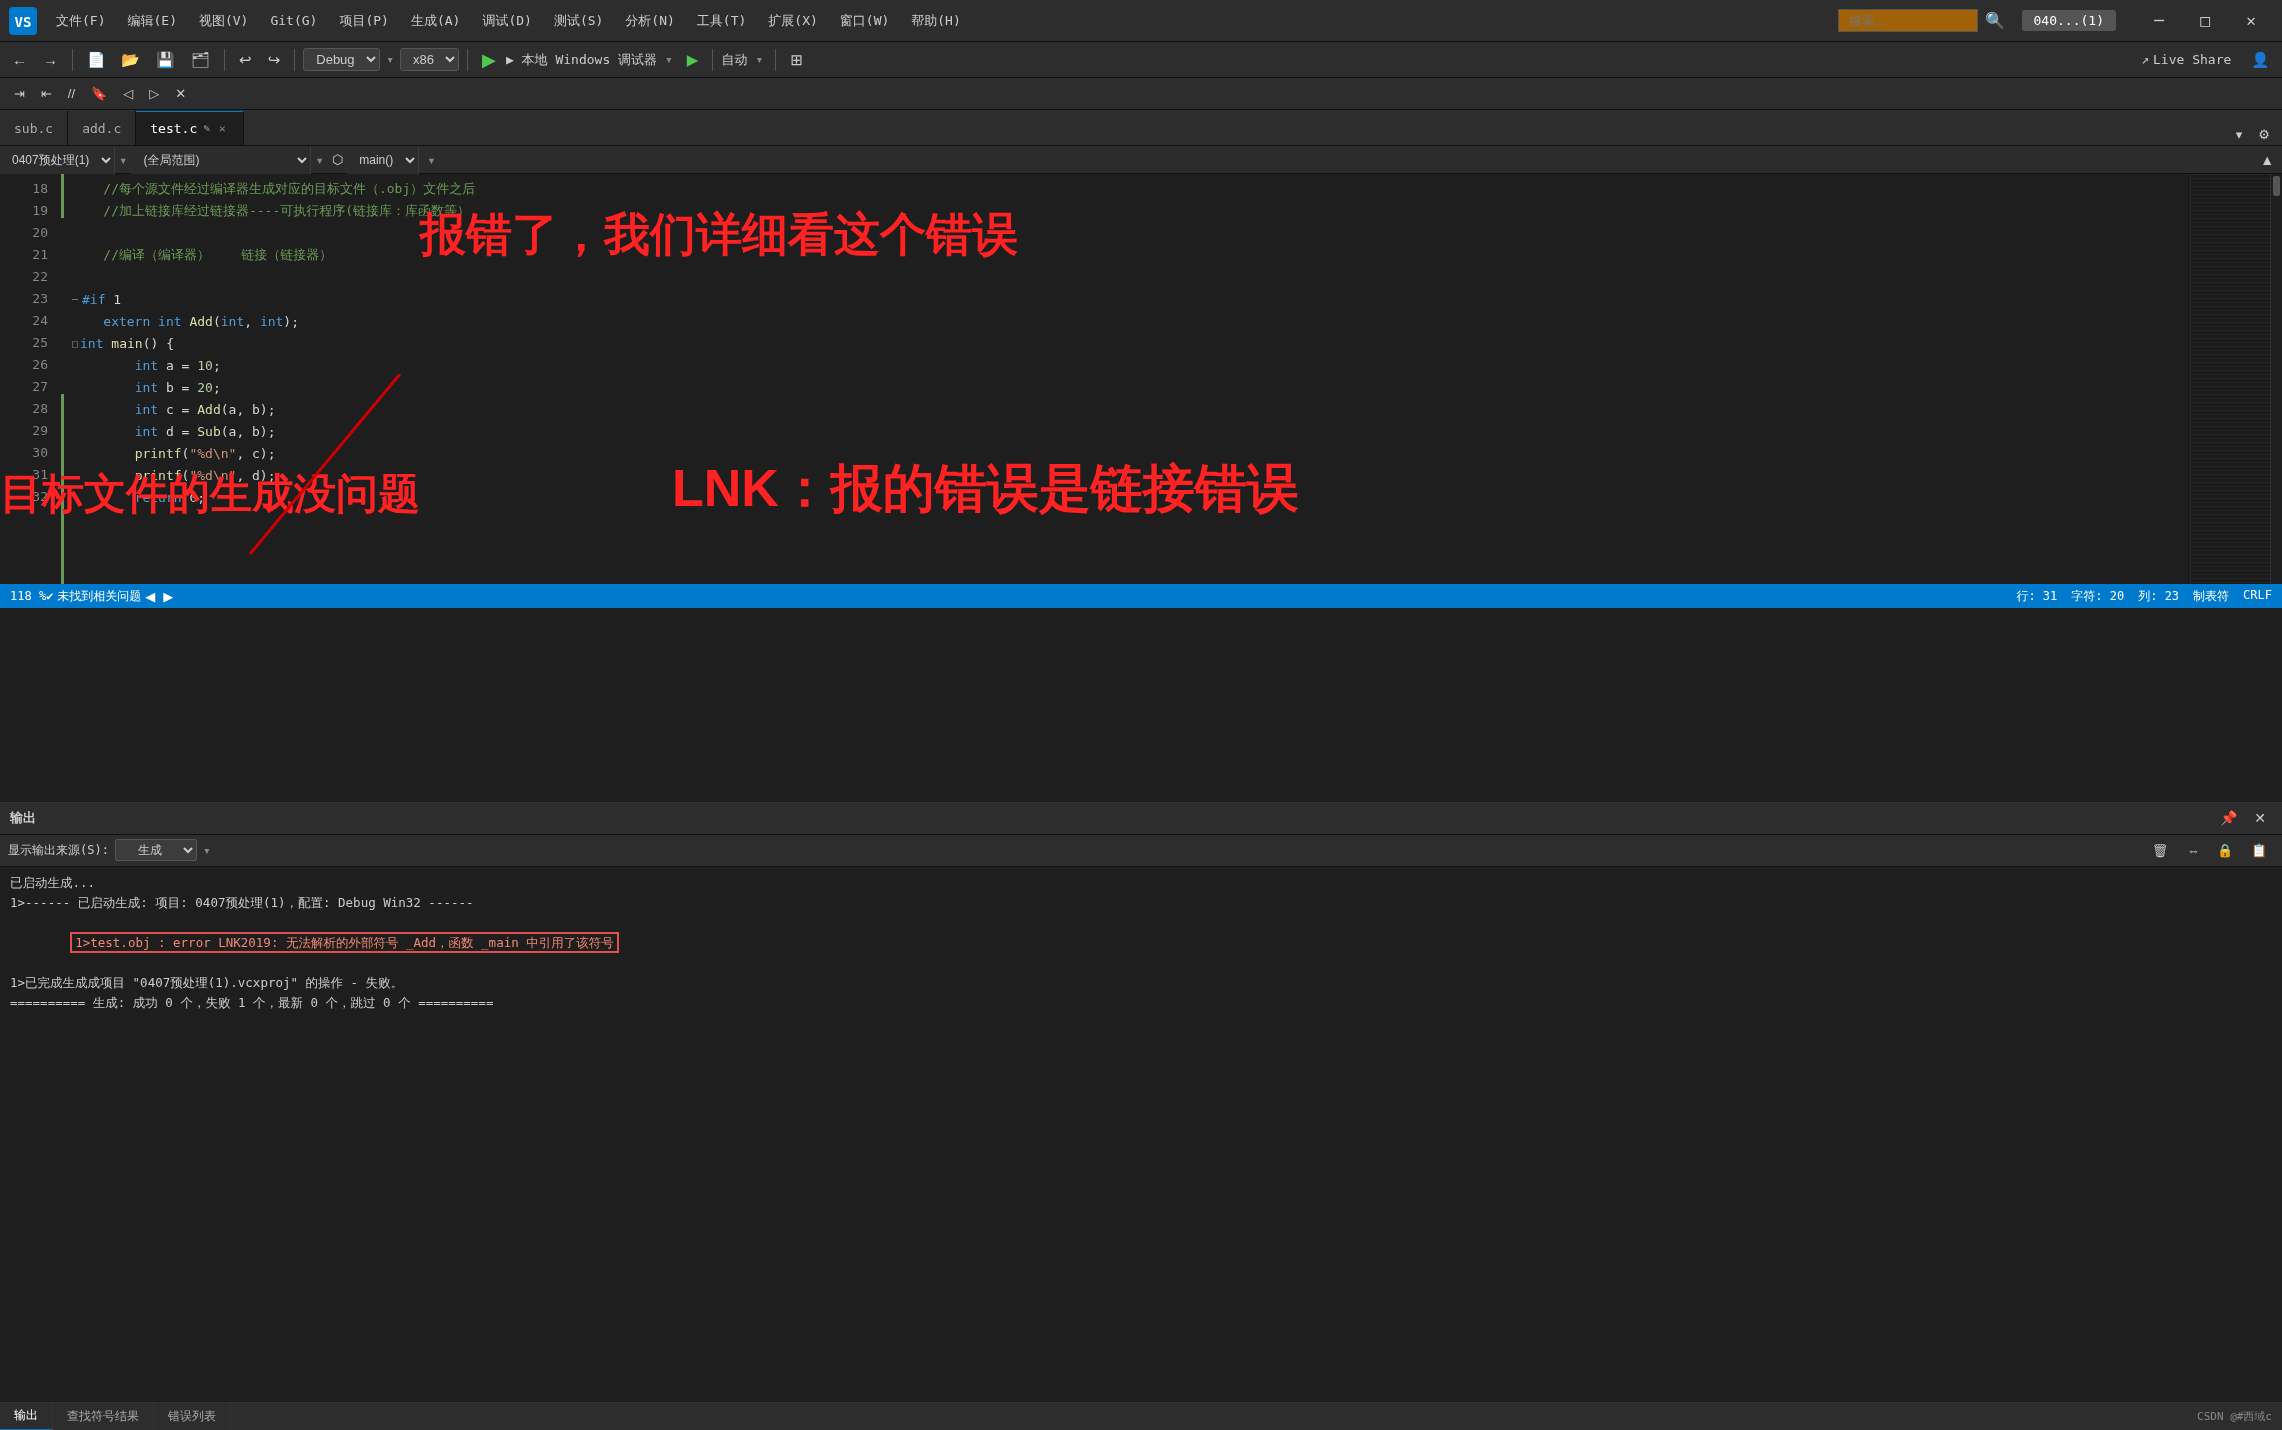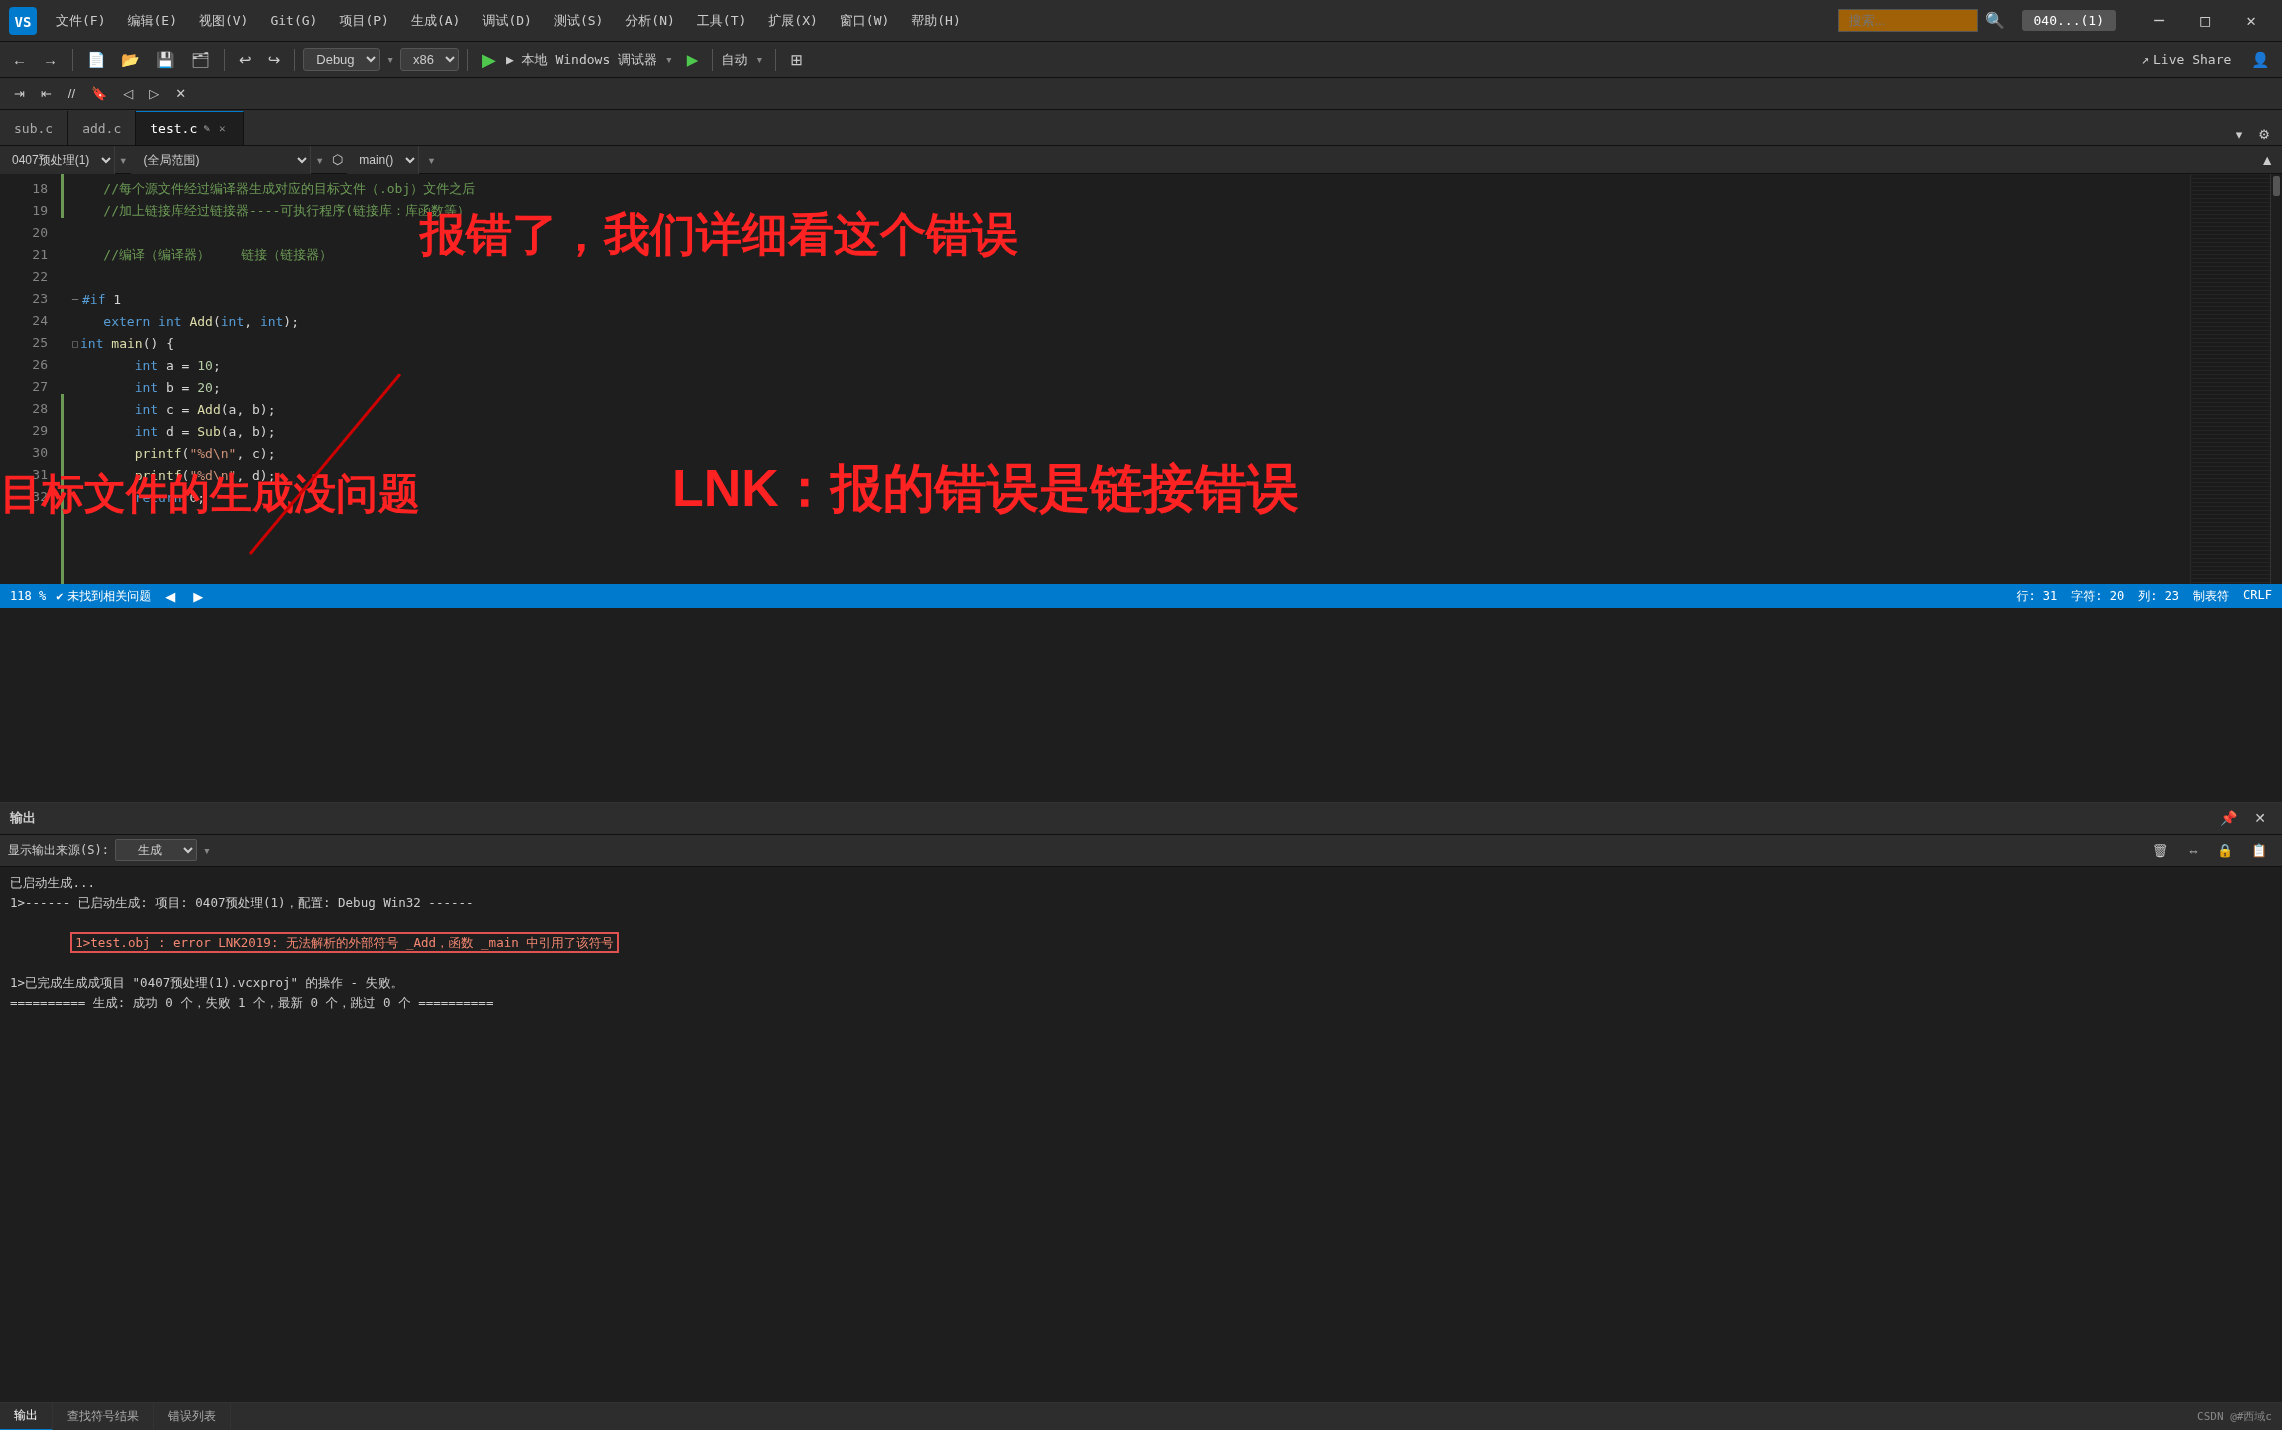--- a/index.html
+++ b/index.html
@@ -243,21 +243,21 @@
     .status-bar {
       background: #007acc;
       height: 24px;
       display: flex;
       align-items: center;
       padding: 0 10px;
       font-size: 12px;
       color: #fff;
       gap: 16px;
     }
-    .status-bar .status-left { display: flex; align-items: center; gap: 10px; }
+    .status-bar .status-left { display: flex; align-items: center; }
     .status-bar .status-right { margin-left: auto; display: flex; gap: 14px; }
     .status-check { display: flex; align-items: center; gap: 4px; }
 
     
     .output-panel {
       background: #1e1e1e;
       border-top: 1px solid #333;
       flex: 1;
       display: flex;
       flex-direction: column;

